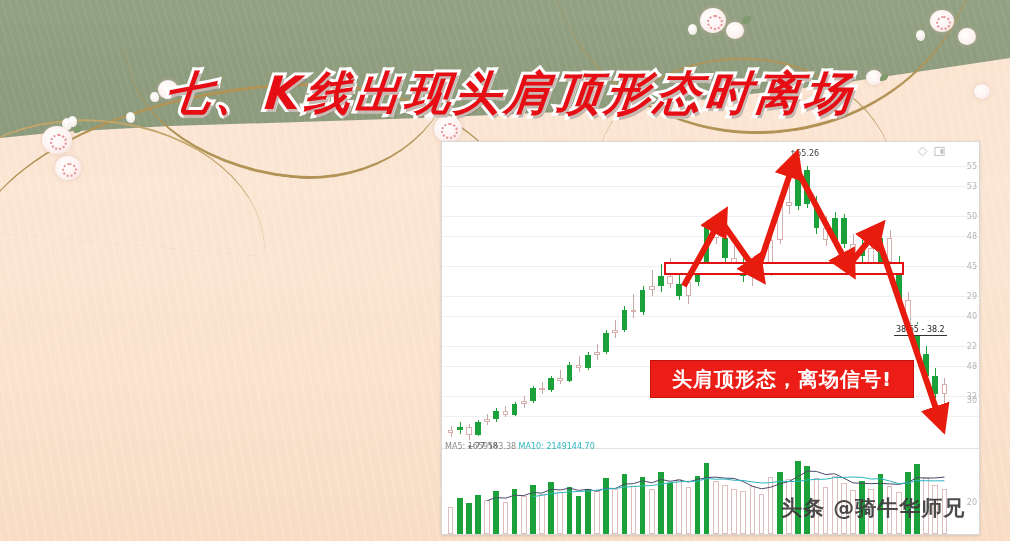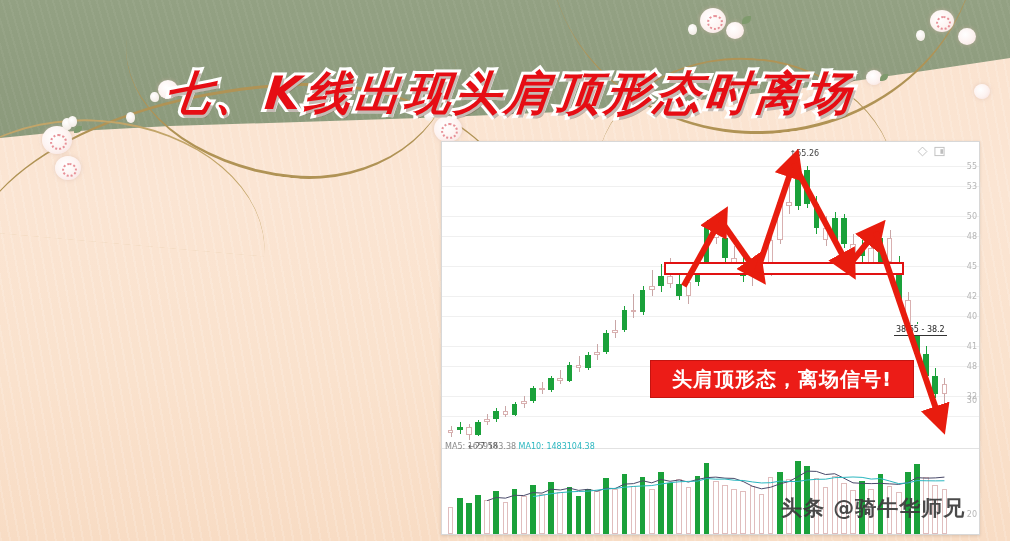--- a/index.html
+++ b/index.html
@@ -171,25 +171,25 @@
         <div class="axis-lbl" style="top: 24px;">55</div>
         <div class="gridline" style="top: 44px;"></div>
         <div class="axis-lbl" style="top: 44px;">53</div>
         <div class="gridline" style="top: 74px;"></div>
         <div class="axis-lbl" style="top: 74px;">50</div>
         <div class="gridline" style="top: 94px;"></div>
         <div class="axis-lbl" style="top: 94px;">48</div>
         <div class="gridline" style="top: 124px;"></div>
         <div class="axis-lbl" style="top: 124px;">45</div>
         <div class="gridline" style="top: 154px;"></div>
-        <div class="axis-lbl" style="top: 154px;">42</div>
+        <div class="axis-lbl" style="top: 154px;">29</div>
         <div class="gridline" style="top: 174px;"></div>
         <div class="axis-lbl" style="top: 174px;">40</div>
         <div class="gridline" style="top: 204px;"></div>
-        <div class="axis-lbl" style="top: 204px;">41</div>
+        <div class="axis-lbl" style="top: 204px;">22</div>
         <div class="gridline" style="top: 224px;"></div>
         <div class="axis-lbl" style="top: 224px;">48</div>
         <div class="gridline" style="top: 254px;"></div>
         <div class="axis-lbl" style="top: 254px;">32</div>
         <div class="gridline" style="top: 274px;"></div>
         <div class="axis-lbl" style="top: 258px;">30</div>
         <div class="candle-wick" style="left: 8.57273px; top: 284px; height: 11px; background: rgb(201, 166, 166);"></div>
         <div class="candle-body" style="left: 5.73764px; top: 288px; width: 5.67018px; height: 3px; background: rgb(255, 255, 255); border: 1px solid rgb(217, 176, 176); box-sizing: border-box;"></div>
         <div class="candle-wick" style="left: 17.7182px; top: 280px; height: 12px; background: rgb(26, 161, 58);"></div>
         <div class="candle-body" style="left: 14.8831px; top: 285px; width: 5.67018px; height: 3px; background: rgb(26, 161, 58);"></div>
@@ -313,24 +313,24 @@
           <line x1="278.3636363636363" y1="78" x2="314.94545454545454" y2="130.00000000000003" stroke="#e81c0e" stroke-width="6" marker-end="url(#ah)"></line>
           <line x1="314.94545454545454" y1="130.00000000000003" x2="351.5272727272727" y2="21.400000000000034" stroke="#e81c0e" stroke-width="6" marker-end="url(#ah)"></line>
           <line x1="351.5272727272727" y1="21.400000000000034" x2="406.4" y2="124" stroke="#e81c0e" stroke-width="6" marker-end="url(#ah)"></line>
           <line x1="406.4" y1="124" x2="433.8363636363636" y2="90" stroke="#e81c0e" stroke-width="6" marker-end="url(#ah)"></line>
           <line x1="433.8363636363636" y1="90" x2="497.8545454545454" y2="278" stroke="#e81c0e" stroke-width="6" marker-end="url(#ah)"></line>
         </svg>
       </div>
     <div class="axis-sep" style="top:306px;"></div>
     <div id="ma-text">
       <span>MA5: 1659163.38</span>
-      <span class="m10">MA10: 1483104.38</span>
+      <span class="m10">MA10: 2149144.70</span>
     </div>
     <div id="vol-pane">
-        <div class="vaxis-lbl" style="top: 60px;">20</div>
+        <div class="vaxis-lbl" style="top: 48px;">20</div>
         <div class="vol-bar" style="left: 5.73764px; width: 5.67018px; height: 27.2727px; background: rgb(255, 255, 255); border: 1px solid rgb(224, 189, 189); box-sizing: border-box;"></div>
         <div class="vol-bar" style="left: 14.8831px; width: 5.67018px; height: 35.7143px; background: rgb(26, 161, 58);"></div>
         <div class="vol-bar" style="left: 24.0285px; width: 5.67018px; height: 31.1688px; background: rgb(26, 161, 58);"></div>
         <div class="vol-bar" style="left: 33.174px; width: 5.67018px; height: 38.961px; background: rgb(26, 161, 58);"></div>
         <div class="vol-bar" style="left: 42.3195px; width: 5.67018px; height: 33.7662px; background: rgb(255, 255, 255); border: 1px solid rgb(224, 189, 189); box-sizing: border-box;"></div>
         <div class="vol-bar" style="left: 51.4649px; width: 5.67018px; height: 42.8571px; background: rgb(26, 161, 58);"></div>
         <div class="vol-bar" style="left: 60.6104px; width: 5.67018px; height: 32.4675px; background: rgb(255, 255, 255); border: 1px solid rgb(224, 189, 189); box-sizing: border-box;"></div>
         <div class="vol-bar" style="left: 69.7558px; width: 5.67018px; height: 45.4545px; background: rgb(26, 161, 58);"></div>
         <div class="vol-bar" style="left: 78.9013px; width: 5.67018px; height: 37.6623px; background: rgb(255, 255, 255); border: 1px solid rgb(224, 189, 189); box-sizing: border-box;"></div>
         <div class="vol-bar" style="left: 88.0467px; width: 5.67018px; height: 48.7013px; background: rgb(26, 161, 58);"></div>

